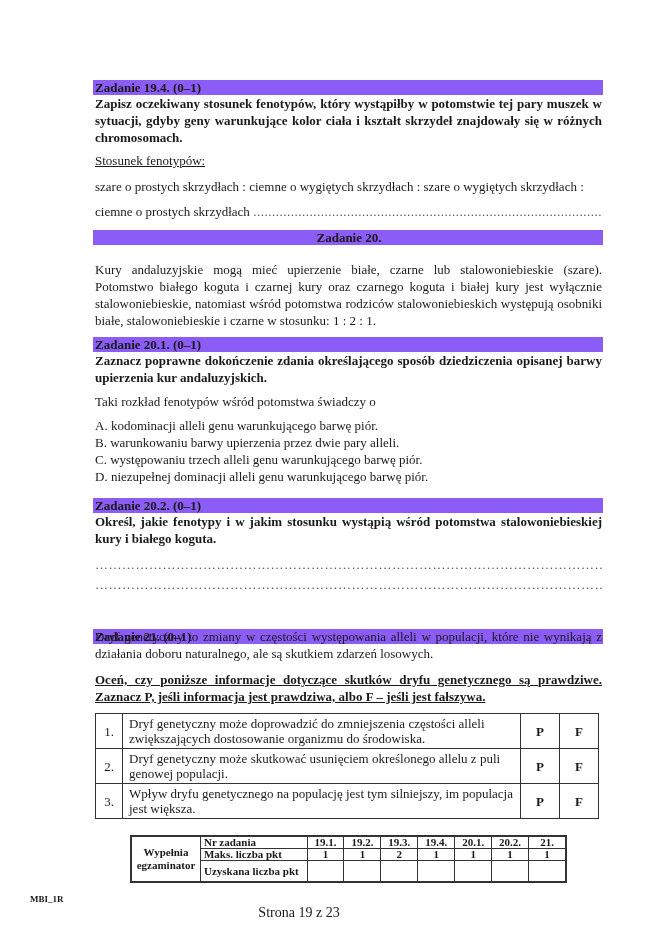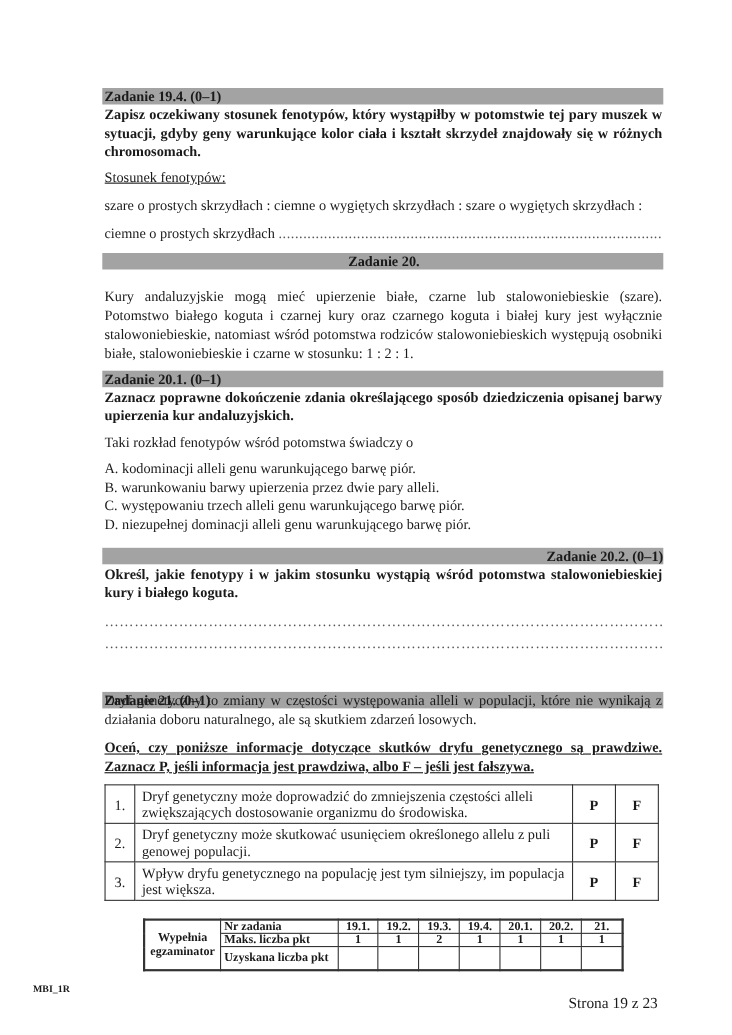--- a/index.html
+++ b/index.html
@@ -3,21 +3,21 @@
 <meta charset="utf-8">
 <style>
   html, body { margin: 0; padding: 0; background: #ffffff; }
   body {
     width: 665px; height: 941px; position: relative; overflow: hidden;
     font-family: "Liberation Serif", "DejaVu Serif", serif;
     color: #1a1a1a;
   }
   .hdr {
     position: absolute; left: 93px; width: 510px; height: 15px;
-    background: #a3a3a3; font-weight: bold; font-size: 13px; line-height: 15px;
+    background: #8b5cf6; font-weight: bold; font-size: 13px; line-height: 15px;
     padding-left: 2px; box-sizing: border-box;
   }
   .txt { position: absolute; left: 95px; width: 507px; font-size: 13px; line-height: 17px; text-align: justify; }
   .bold { font-weight: bold; }
   .line { position: absolute; left: 95px; width: 507px; font-size: 13px; line-height: 17px; white-space: nowrap; overflow: hidden; }
   .u { text-decoration: underline; }
   .dots { color: #555; letter-spacing: 0.5px; }
 
   table.pf {
     position: absolute; left: 95px; top: 713px; width: 504px;
@@ -32,21 +32,21 @@
     border-collapse: collapse; font-size: 11px; line-height: 11px; font-weight: bold;
   }
   table.score td { border: 1px solid #333; padding: 0 3px; text-align: center; height: 11px; margin-top: 44px; }
   table.score td.lbl { text-align: left; width: 100px; }
   table.score td.who { width: 62px; line-height: 13px; }
   table.score td.n { width: 30px; }
   table.score tr.big td { height: 20px; }
   table.score { border: 2px solid #333; }
 
   .footer-code { position: absolute; left: 30px; top: 894px; font-size: 9px; font-weight: bold; }
-  .footer-page { position: absolute; left: 0; width: 598px; top: 905px; text-align: right; font-size: 14px; }
+  .footer-page { position: absolute; left: 0; width: 598px; top: 905px; text-align: center; font-size: 14px; }
 </style>
 </head>
 <body>
 
 <div class="hdr" style="top:80px;">Zadanie 19.4. (0–1)</div>
 <div class="txt bold" style="top:95px;">Zapisz oczekiwany stosunek fenotypów, który wystąpiłby w potomstwie tej pary muszek w sytuacji, gdyby geny warunkujące kolor ciała i kształt skrzydeł znajdowały się w różnych chromosomach.</div>
 <div class="line u" style="top:152px;">Stosunek fenotypów:</div>
 <div class="line" style="top:178px;">szare o prostych skrzydłach : ciemne o wygiętych skrzydłach : szare o wygiętych skrzydłach :</div>
 <div class="line" style="top:203px;">
   <span>ciemne o prostych skrzydłach</span>
@@ -57,21 +57,21 @@
 <div class="txt" style="top:261px;">Kury andaluzyjskie mogą mieć upierzenie białe, czarne lub stalowoniebieskie (szare). Potomstwo białego koguta i czarnej kury oraz czarnego koguta i białej kury jest wyłącznie stalowoniebieskie, natomiast wśród potomstwa rodziców stalowoniebieskich występują osobniki białe, stalowoniebieskie i czarne w stosunku: 1 : 2 : 1.</div>
 
 <div class="hdr" style="top:337px;">Zadanie 20.1. (0–1)</div>
 <div class="txt bold" style="top:352px;">Zaznacz poprawne dokończenie zdania określającego sposób dziedziczenia opisanej barwy upierzenia kur andaluzyjskich.</div>
 <div class="line" style="top:393px;">Taki rozkład fenotypów wśród potomstwa świadczy o</div>
 <div class="line" style="top:417px;">A. kodominacji alleli genu warunkującego barwę piór.</div>
 <div class="line" style="top:434px;">B. warunkowaniu barwy upierzenia przez dwie pary alleli.</div>
 <div class="line" style="top:451px;">C. występowaniu trzech alleli genu warunkującego barwę piór.</div>
 <div class="line" style="top:468px;">D. niezupełnej dominacji alleli genu warunkującego barwę piór.</div>
 
-<div class="hdr" style="top:498px;text-align:right;">Zadanie 20.2. (0–1)</div>
+<div class="hdr" style="top:498px;">Zadanie 20.2. (0–1)</div>
 <div class="txt bold" style="top:513px;">Określ, jakie fenotypy i w jakim stosunku wystąpią wśród potomstwa stalowoniebieskiej kury i białego koguta.</div>
 <div class="line dots" style="top:556px;">…………………………………………………………………………………………………………</div>
 <div class="line dots" style="top:576px;">…………………………………………………………………………………………………………</div>
 
 <div class="hdr" style="top:613px;margin-top:16px;">Zadanie 21. (0–1)</div>
 <div class="txt" style="top:628px;">Dryf genetyczny to zmiany w częstości występowania alleli w populacji, które nie wynikają z działania doboru naturalnego, ale są skutkiem zdarzeń losowych.</div>
 <div class="txt bold" style="top:671px;text-decoration:underline;">Oceń, czy poniższe informacje dotyczące skutków dryfu genetycznego są prawdziwe. Zaznacz P, jeśli informacja jest prawdziwa, albo F – jeśli jest fałszywa.</div>
 
 <table class="pf">
   <tbody>

